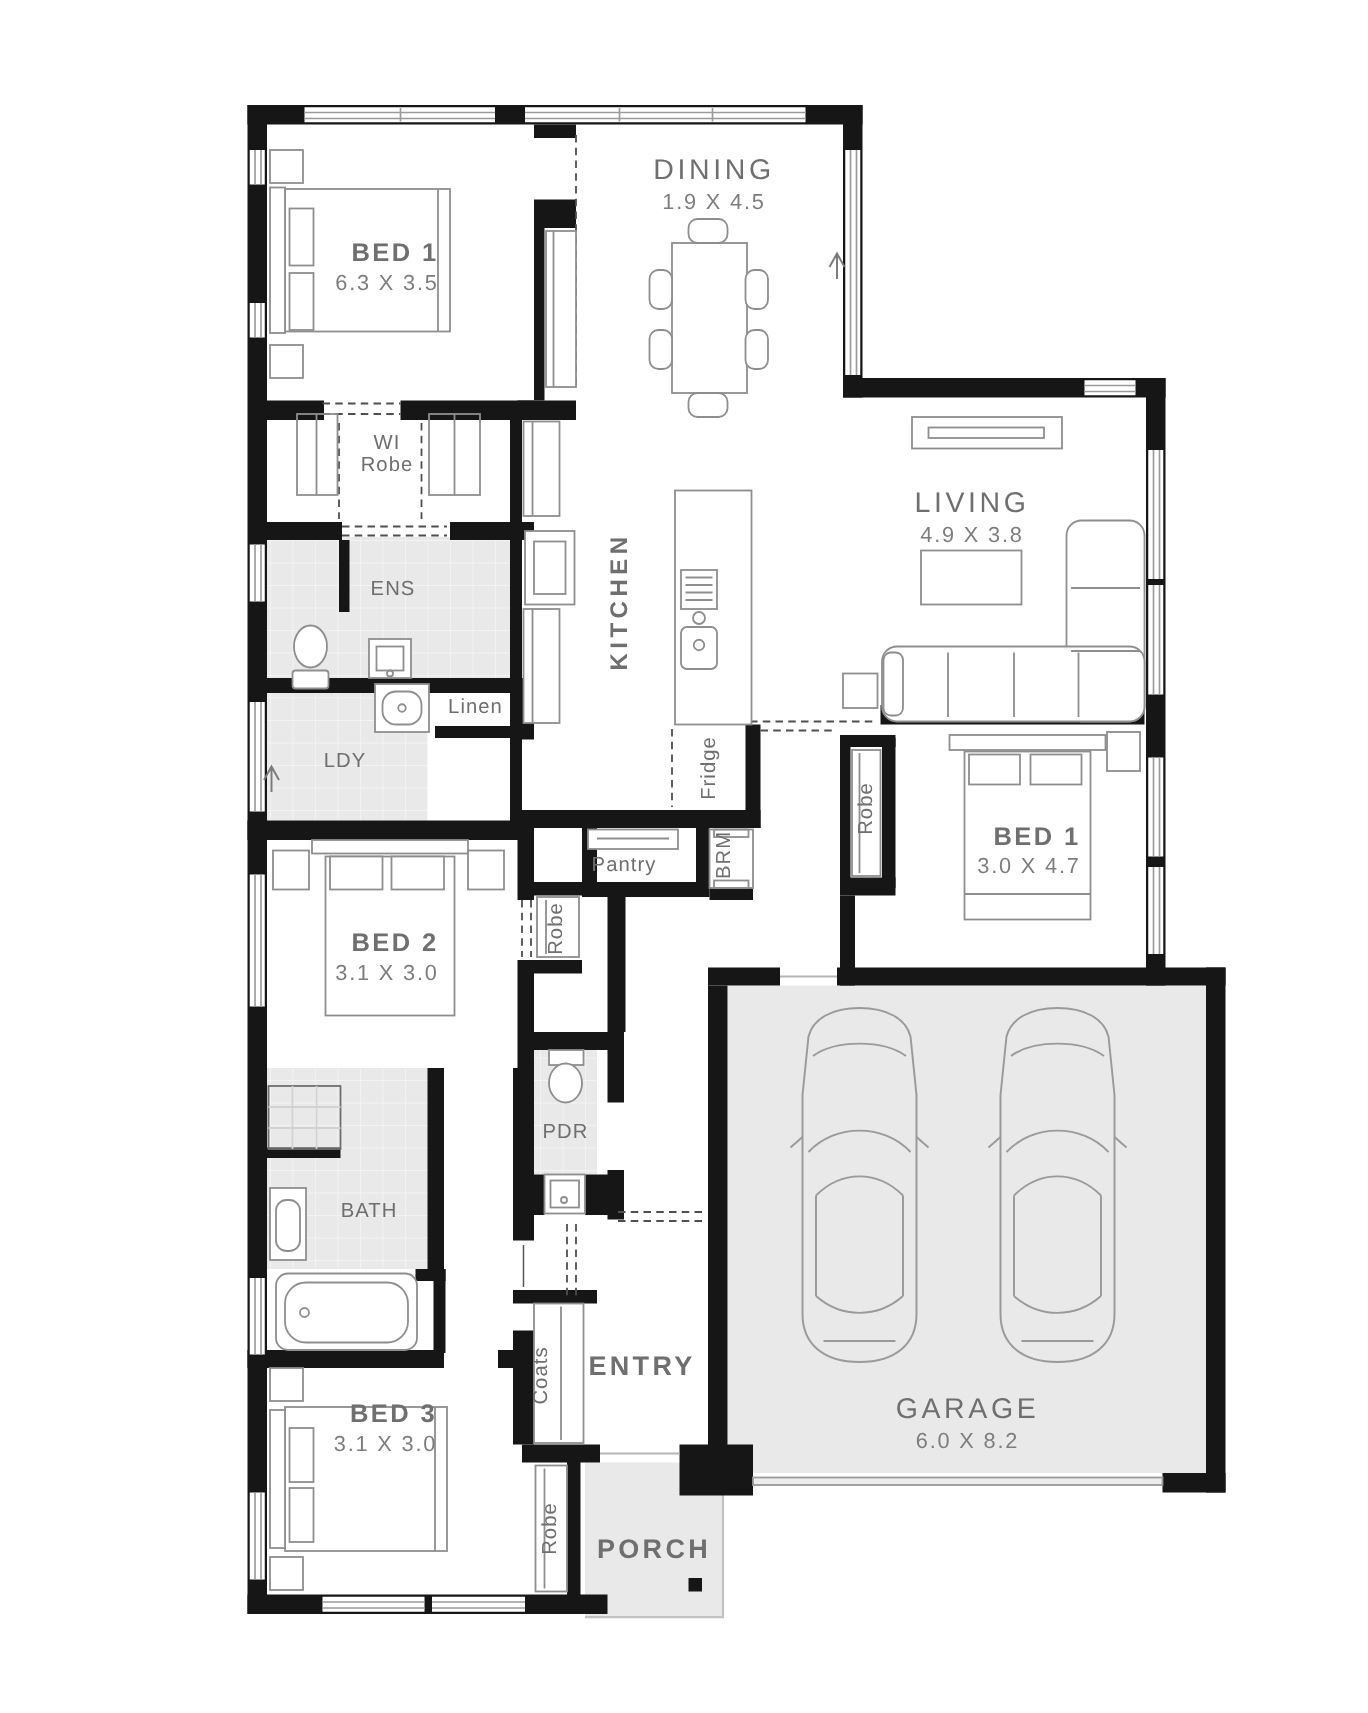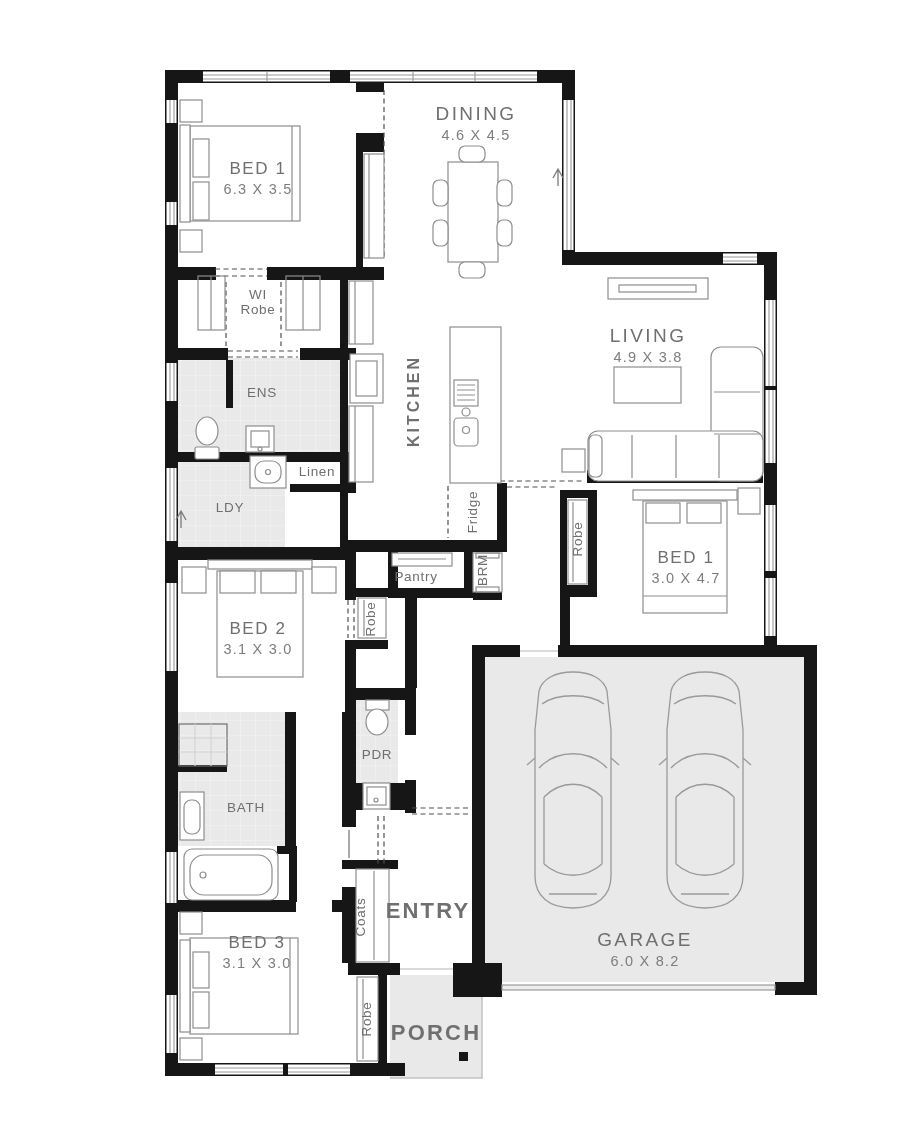--- a/index.html
+++ b/index.html
@@ -8,25 +8,25 @@
     font-family:"Liberation Sans", sans-serif;
   }
   .plan svg{position:absolute;left:0;top:0;}
   .lbl{
     position:absolute;transform:translate(-50%,-50%);
     color:#6f6f6f;white-space:nowrap;text-align:center;line-height:1.25;
   }
   .lbl.v{transform:translate(-50%,-50%) rotate(-90deg);}
   .stack{position:absolute;transform:translate(-50%,-50%);text-align:center;color:#6f6f6f;}
   .name-lg{font-size:19px;font-weight:400;letter-spacing:2.4px;}
-  .name-md{font-size:17px;font-weight:400;letter-spacing:1.6px;}
+  .name-md{font-size:17px;font-weight:700;letter-spacing:1.6px;text-align:right;}
   .size{font-size:14.5px;font-weight:400;color:#7d7d7d;letter-spacing:1.2px;margin-top:2px;}
   .sm{font-size:13.5px;font-weight:400;letter-spacing:.7px;}
   .kit{font-size:16px;font-weight:700;letter-spacing:3px;}
-  .big{font-size:22px;font-weight:700;letter-spacing:2.2px;}
+  .big{font-size:18px;font-weight:700;letter-spacing:2.2px;}
 </style>
 </head>
 <body>
 
 <div class="plan">
 
 <svg width="912" height="1142" viewBox="0 0 912 1142" aria-hidden="true">
   <defs>
     <pattern id="tiles" width="15" height="15" patternUnits="userSpaceOnUse">
       <rect width="15" height="15" fill="#e9e9ea"></rect>
@@ -321,21 +321,21 @@
 
   <rect x="459" y="1052" width="9" height="9" fill="#161616"></rect>
 </svg>
 
   <div class="stack" style="left:258px;top:178px">
     <div class="name-md">BED 1</div>
     <div class="size">6.3 X 3.5</div>
   </div>
   <div class="stack" style="left:476px;top:123px">
     <div class="name-lg">DINING</div>
-    <div class="size">4.6 X 4.5</div>
+    <div class="size">1.9 X 4.5</div>
   </div>
   <div class="stack sm" style="left:258px;top:302px">
     <div>WI</div>
     <div>Robe</div>
   </div>
   <div class="lbl sm" style="left:262px;top:393px">ENS</div>
   <div class="lbl sm" style="left:317px;top:472px">Linen</div>
   <div class="lbl sm" style="left:230px;top:508px">LDY</div>
   <div class="lbl v kit" style="left:414px;top:401px">KITCHEN</div>
   <div class="stack" style="left:648px;top:345px">

